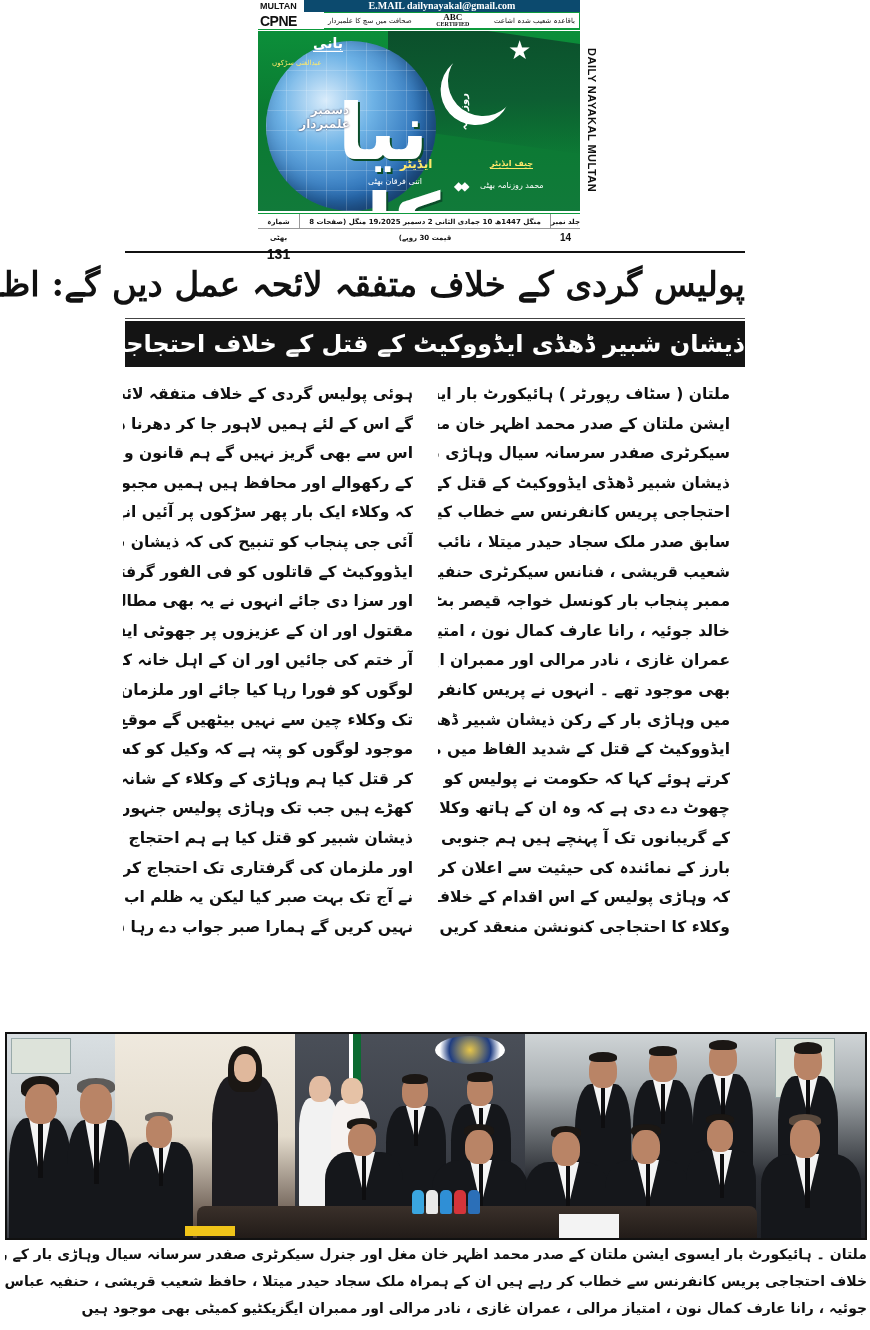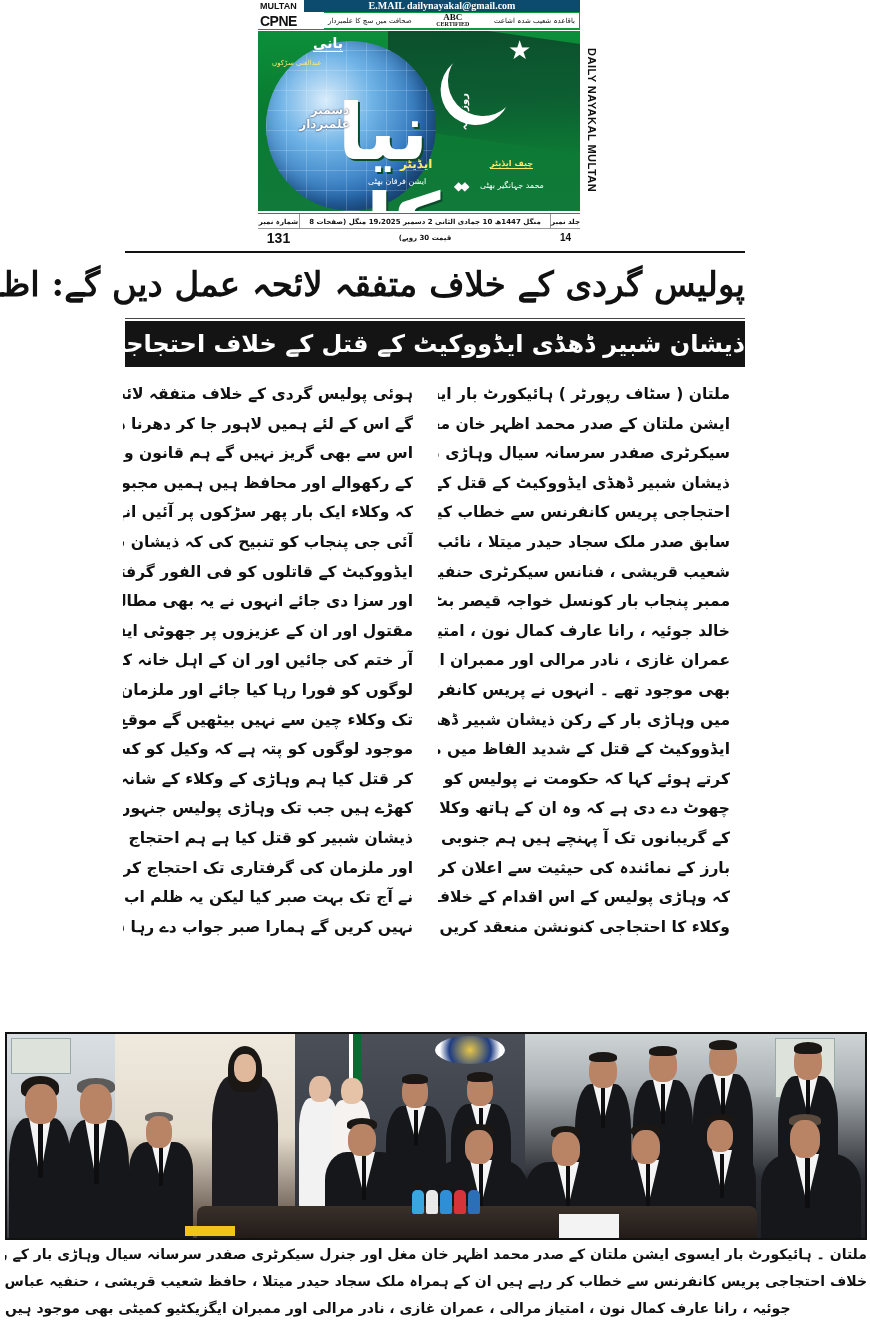--- a/index.html
+++ b/index.html
@@ -174,21 +174,21 @@
   .ph-nameplate { position: absolute; background: #f0c419; width: 50px; height: 10px; left: 178px; top: 192px; }
   .ph-paper { position: absolute; background: #f3f3f3; width: 60px; height: 24px; left: 552px; top: 180px; }
 
   
   .caption {
     position: absolute; left: 5px; top: 1241px; width: 862px;
     font-family: "DejaVu Sans", sans-serif; font-weight: bold; font-size: 14px; line-height: 27px;
     direction: rtl; color: #111;
   }
   .caption .ln { display: block; white-space: nowrap; overflow: hidden; text-align: right; height: 27px; }
-  .caption .ln.center { text-align: left; }
+  .caption .ln.center { text-align: right; }
 </style>
 </head>
 <body>
 
 <div class="masthead">
   <div class="mh-inner">
     <div class="mh-email-row">
       <div class="mh-member">MULTAN</div>
       <div class="mh-email">E.MAIL dailynayakal@gmail.com</div>
     </div>
@@ -211,34 +211,34 @@
       <div class="mh-star">★</div>
       <div class="mh-bani">بانی</div>
       <div class="mh-founder">عبدالغنی سڑکوں</div>
       <div class="mh-logo">نیا کل</div>
       <div class="mh-city">
         <span>دسمبر</span><br>
         <span>علمبردار</span>
       </div>
       <div class="mh-roznama">روزنامہ</div>
       <div class="mh-editor-lbl">ایڈیٹر</div>
-      <div class="mh-editor-name">ایشن فرقان بھٹی</div>
+      <div class="mh-editor-name">اتنی فرقان بھٹی</div>
       <div class="mh-diamonds">◆◆</div>
       <div class="mh-chief-lbl">چیف ایڈیٹر</div>
-      <div class="mh-chief-name">محمد جہانگیر بھٹی</div>
+      <div class="mh-chief-name">محمد روزنامہ بھٹی</div>
     </div>
 
     <div class="mh-dateline">
       <div class="mh-dl-vol">
         <span>جلد نمبر</span>
         <b>14</b>
       </div>
       <div class="mh-dl-date">منگل 1447ھ 10 جمادی الثانی 2 دسمبر 19،2025 منگل (صفحات 8 قیمت 30 روپے)</div>
       <div class="mh-dl-issue">
-        <span>شمارہ نمبر</span>
+        <span>شمارہ بھٹی</span>
         <b>131</b>
       </div>
     </div>
   </div>
   <div class="mh-vertical">DAILY NAYAKAL MULTAN</div>
 </div>
 
 <div class="rule-top"></div>
 <h1 class="headline">پولیس گردی کے خلاف متفقہ لائحہ عمل دیں گے: اظہر خان مغل</h1>
 <div class="rule-mid"></div>

